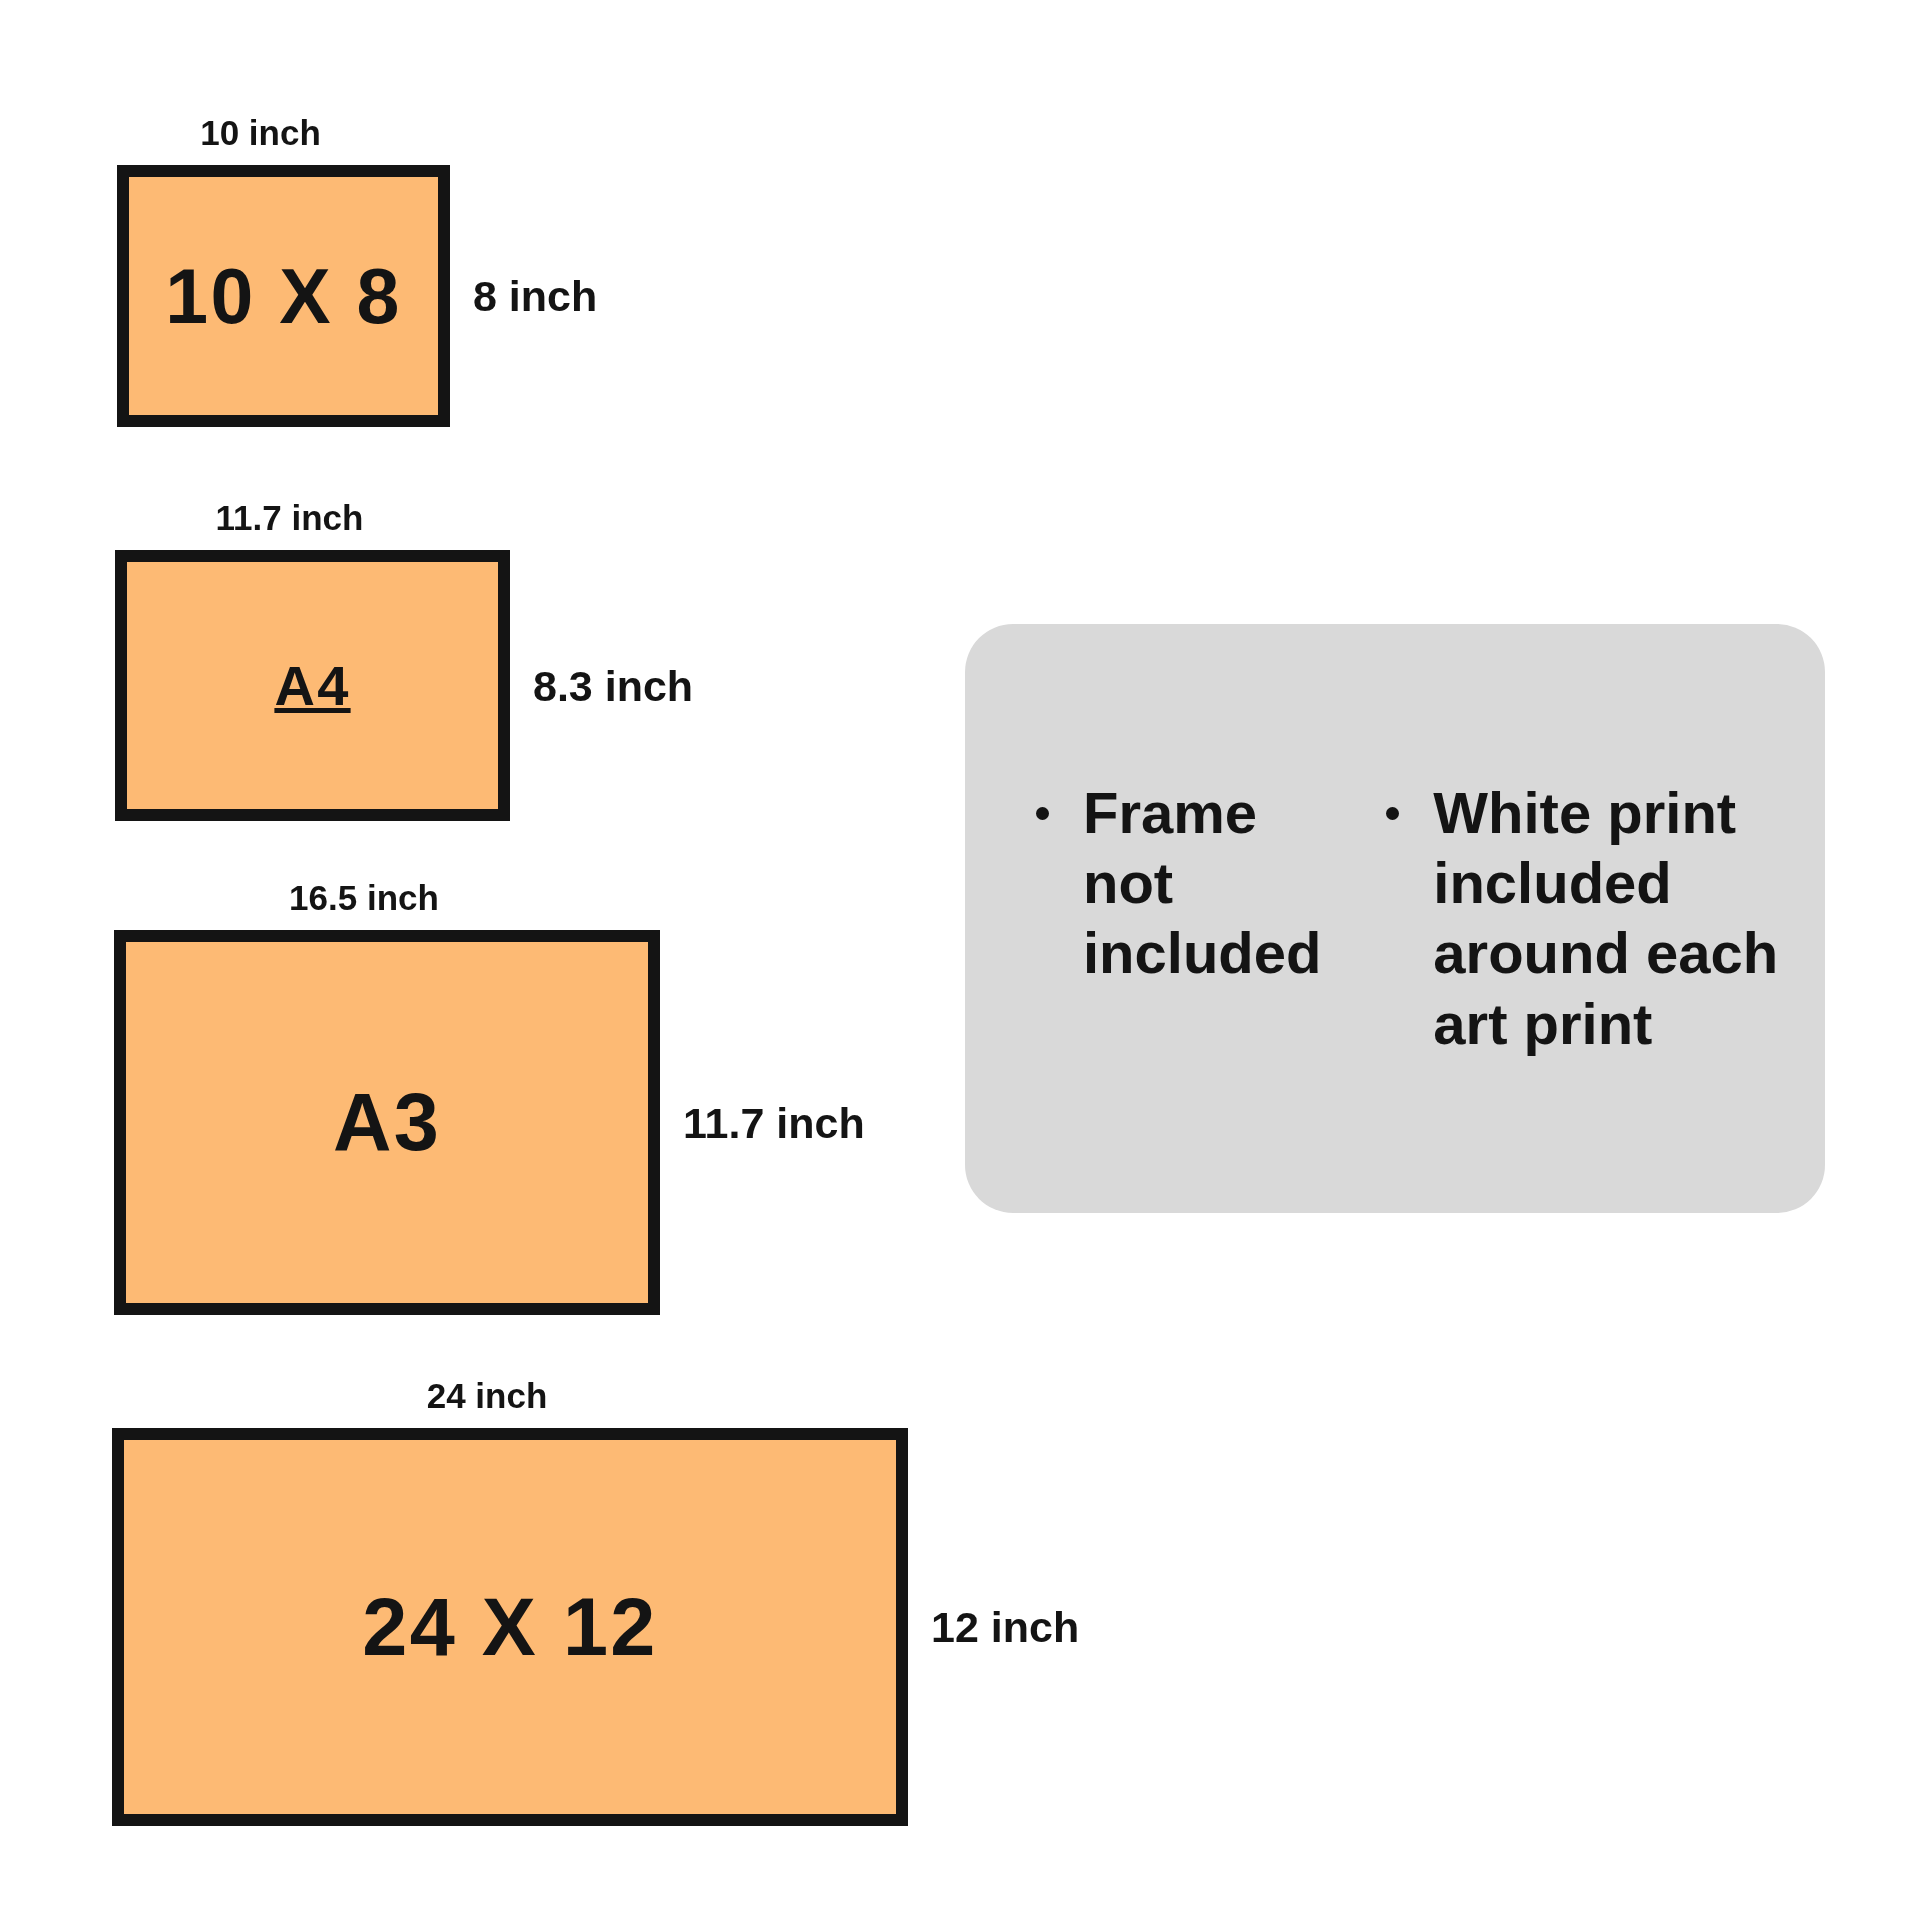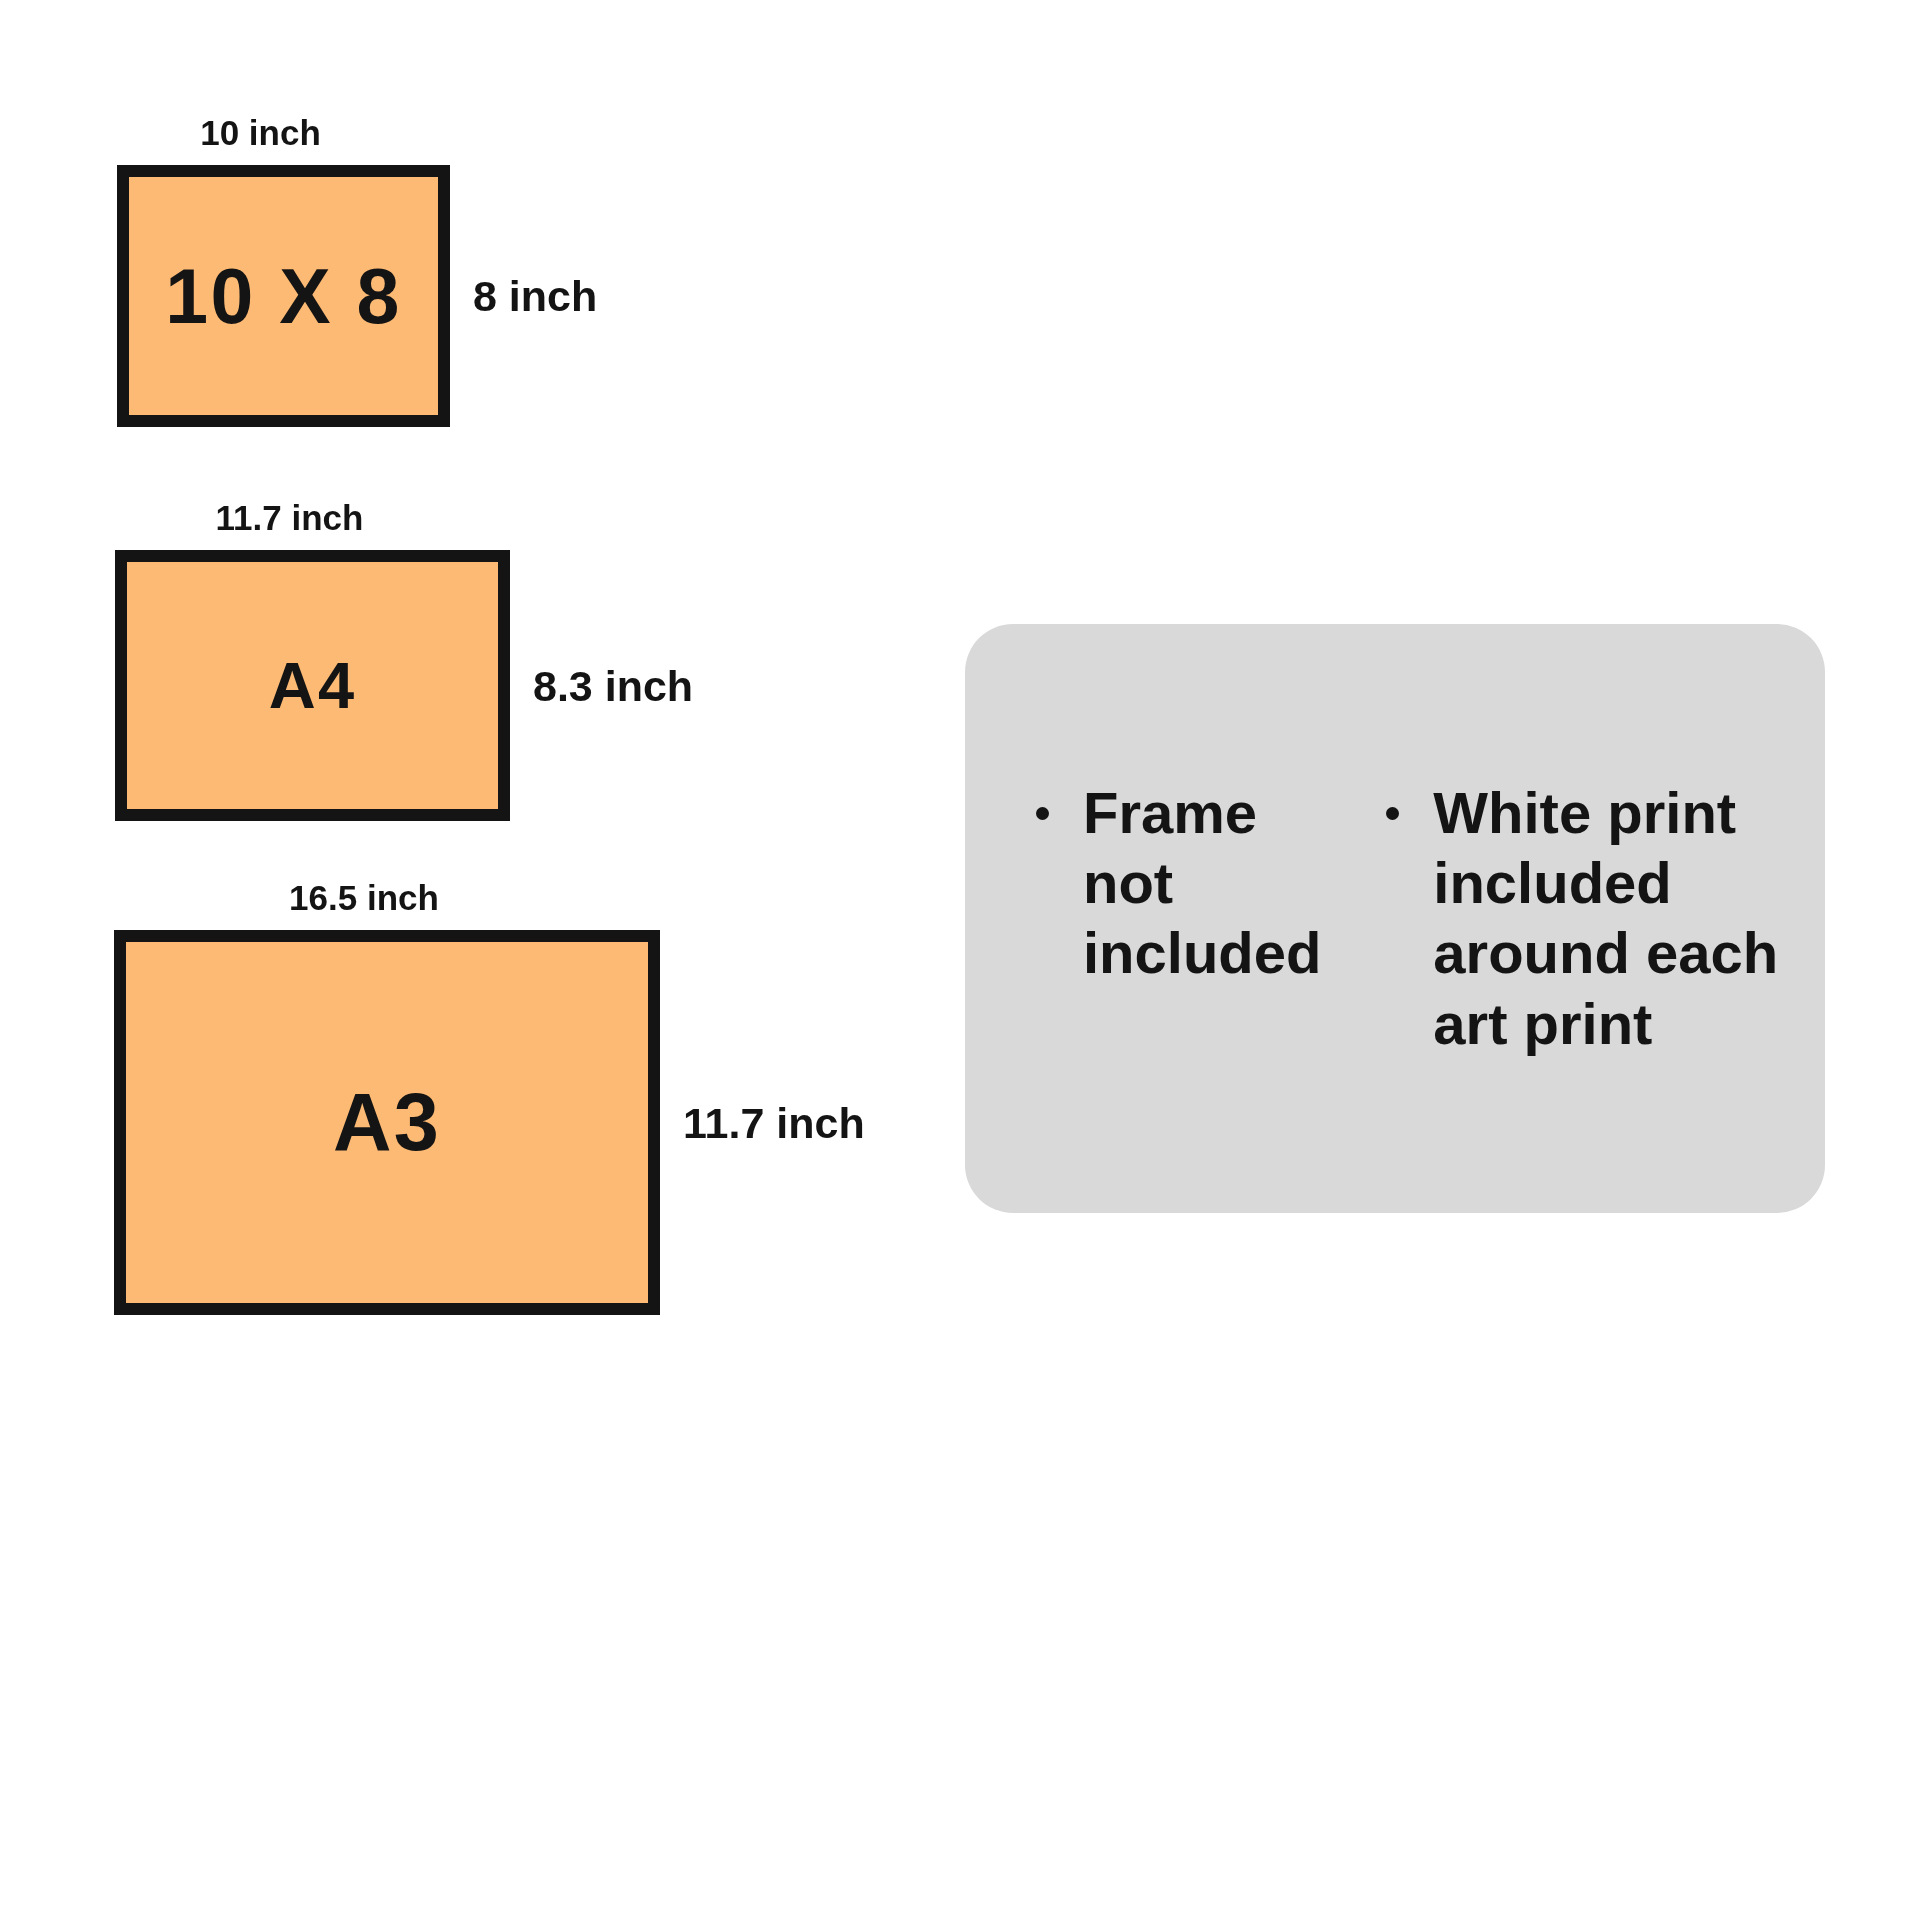--- a/index.html
+++ b/index.html
@@ -29,21 +29,21 @@
     border: 12.3px solid var(--ink, #141414);
     background: #fdba74;
     display: flex; align-items: center; justify-content: center;
   }
   .box-label {
     font-weight: 700;
     letter-spacing: 2.3px;
     white-space: nowrap;
   }
   .f0 .box-label { font-size: 77px; }
-  .f1 .box-label { font-size: 65px; }
+  .f1 .box-label { font-size: 56px; text-decoration: underline; }
   .f2 .box-label { font-size: 81px; }
   .f3 .box-label { font-size: 81px; }
 
   .top-label {
     position: absolute; bottom: 100%; left: 0; right: 0;
     margin-bottom: 12.3px;
     transform: translateX(-23px);
     text-align: center;
     font-size: 35px; font-weight: 700;
     white-space: nowrap;
@@ -100,20 +100,27 @@
   </figure>
 
   <figure class="figure f2">
     <div class="top-label">16.5 inch</div>
     <div class="box">
       <span class="box-label">A3</span>
     </div>
     <div class="side-label">11.7 inch</div>
   </figure>
 
+  <figure class="figure f3">
+    <div class="top-label">24 inch</div>
+    <div class="box">
+      <span class="box-label">24 X 12</span>
+    </div>
+    <div class="side-label">12 inch</div>
+  </figure>
 
   <aside class="panel">
     <div class="note">
       <span class="note-dot"></span>
       <span class="note-text">Frame not included</span>
     </div>
     <div class="note">
       <span class="note-dot"></span>
       <span class="note-text">White print included around each art print</span>
     </div>

